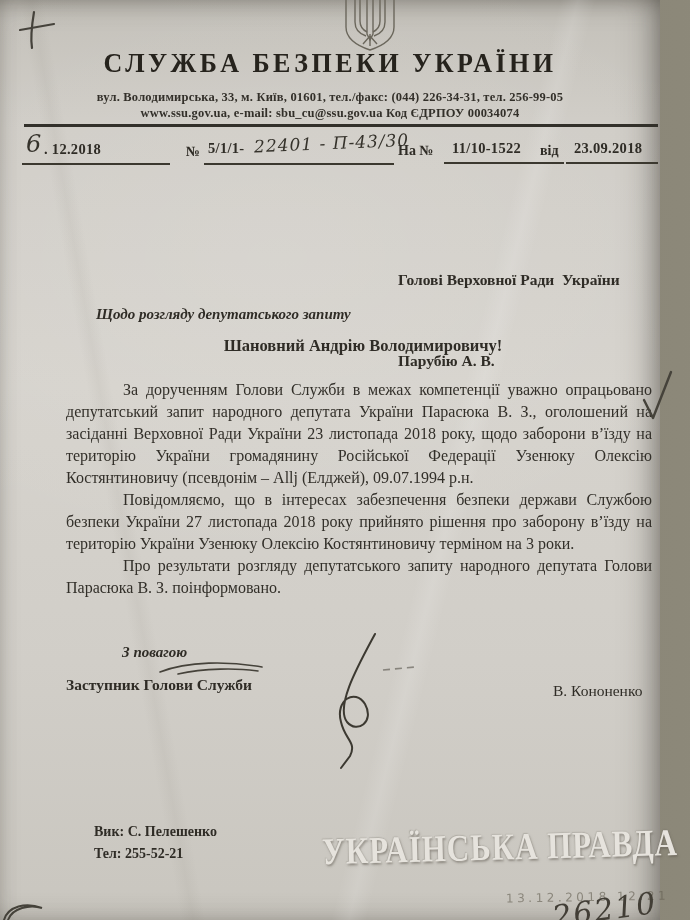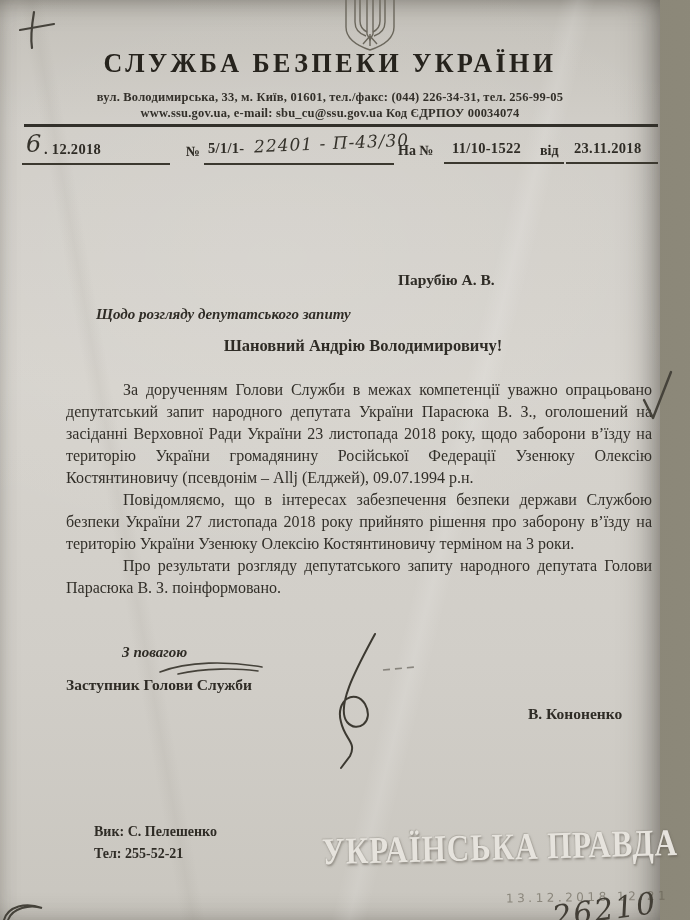--- a/index.html
+++ b/index.html
@@ -42,21 +42,21 @@
   .fieldline{position:absolute;height:2px;background:#3b382f;}
   .lbl{font-size:14px;font-weight:600;}
   .val{font-size:14.5px;font-weight:bold;letter-spacing:.3px;}
   .addressee{left:398px;top:212px;font-size:15.5px;font-weight:bold;line-height:27px;white-space:pre-wrap;}
   .subject{left:96px;top:306px;font-size:15px;font-style:italic;font-weight:600;}
   .salutation{left:78px;top:336px;width:570px;text-align:center;font-size:16.5px;font-weight:bold;}
   .bodytext{left:66px;top:379px;width:586px;text-align:justify;font-size:16px;line-height:22px;color:#322f29;}
   .bodytext p{margin:0;text-indent:57px;}
   .closing{left:122px;top:644px;font-size:15px;font-style:italic;font-weight:600;text-align:right;}
   .position{left:66px;top:676px;font-size:15.5px;font-weight:bold;}
-  .signername{left:528px;top:682px;font-size:15.5px;font-weight:bold;margin-top:23px;}
+  .signername{left:553px;top:682px;font-size:15.5px;font-weight:normal;}
   .footer-line{left:94px;font-size:14px;font-weight:600;}
   .watermark{
     left:322px;top:834px;white-space:nowrap;
     font-size:31px;font-weight:bold;letter-spacing:1px;color:#e6e3dd;
     text-shadow:1px 1.5px 2px rgba(92,88,78,.55),-0.5px -0.5px 1px rgba(92,88,78,.28);
     transform:rotate(-1.5deg) scaleY(1.22);transform-origin:left center;
   }
   .stamp{
     left:506px;top:890px;white-space:nowrap;
     font-family:"DejaVu Sans",sans-serif;font-size:12px;letter-spacing:3.5px;
@@ -108,24 +108,25 @@
   <div class="t lbl" style="left:186px;top:144px;">№</div>
   <div class="t val" style="left:208px;top:140px;">5/1/1-</div>
   <div class="t hand" style="left:254px;top:133px;font-size:17px;letter-spacing:1px;transform:rotate(-2.5deg);">22401 - П-43/30</div>
   <div class="fieldline" style="left:204px;top:163px;width:190px;"></div>
 
   <div class="t lbl" style="left:398px;top:143px;">На №</div>
   <div class="t val" style="left:452px;top:140px;">11/10-1522</div>
   <div class="fieldline" style="left:444px;top:162px;width:120px;"></div>
 
   <div class="t lbl" style="left:540px;top:143px;">від</div>
-  <div class="t val" style="left:574px;top:140px;">23.11.2018</div>
+  <div class="t val" style="left:574px;top:140px;">23.09.2018</div>
   <div class="fieldline" style="left:566px;top:162px;width:92px;"></div>
 
   <div class="t addressee">
+    <div>Голові Верховної Ради  України</div>
     <div>Парубію А. В.</div>
   </div>
 
   <div class="t subject">Щодо розгляду депутатського запиту</div>
   <div class="t salutation">Шановний Андрію Володимировичу!</div>
 
   <div class="t bodytext">
     <p>За дорученням Голови Служби в межах компетенції уважно опрацьовано депутатський запит народного депутата України Парасюка В. З., оголошений на засіданні Верховної Ради України 23 листопада 2018 року, щодо заборони в’їзду на територію України громадянину Російської Федерації Узенюку Олексію Костянтиновичу (псевдонім – Allj (Елджей), 09.07.1994 р.н.</p>
     <p>Повідомляємо, що в інтересах забезпечення безпеки держави Службою безпеки України 27 листопада 2018 року прийнято рішення про заборону в’їзду на територію України Узенюку Олексію Костянтиновичу терміном на 3 роки.</p>
     <p>Про результати розгляду депутатського запиту народного депутата Голови Парасюка В. З. поінформовано.</p>

